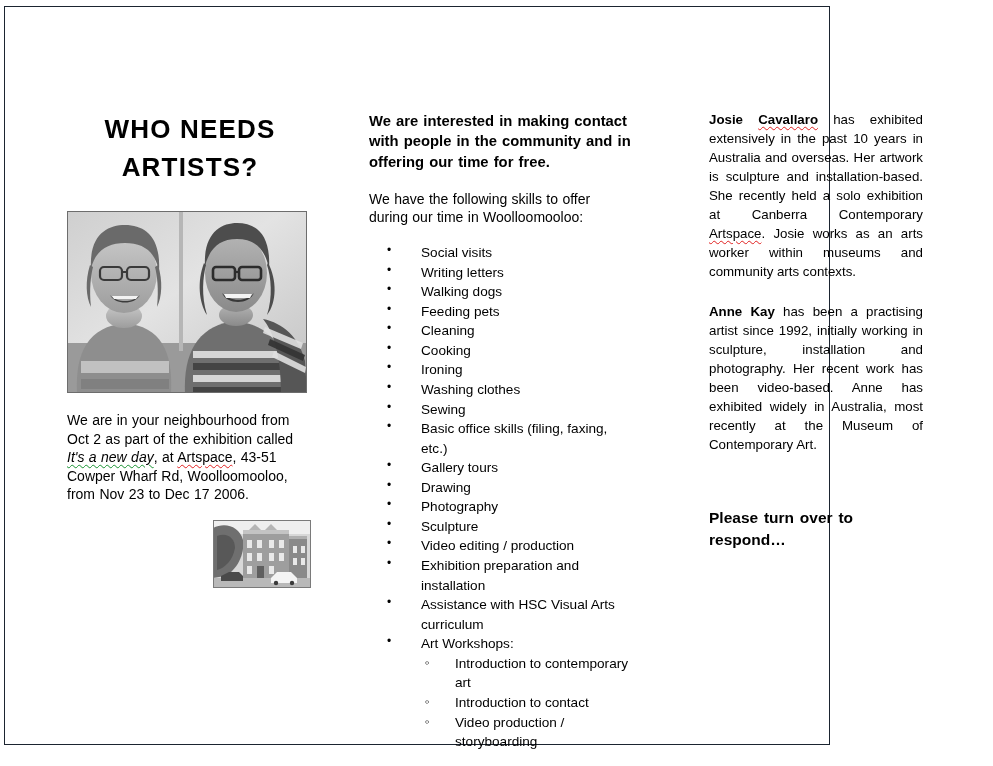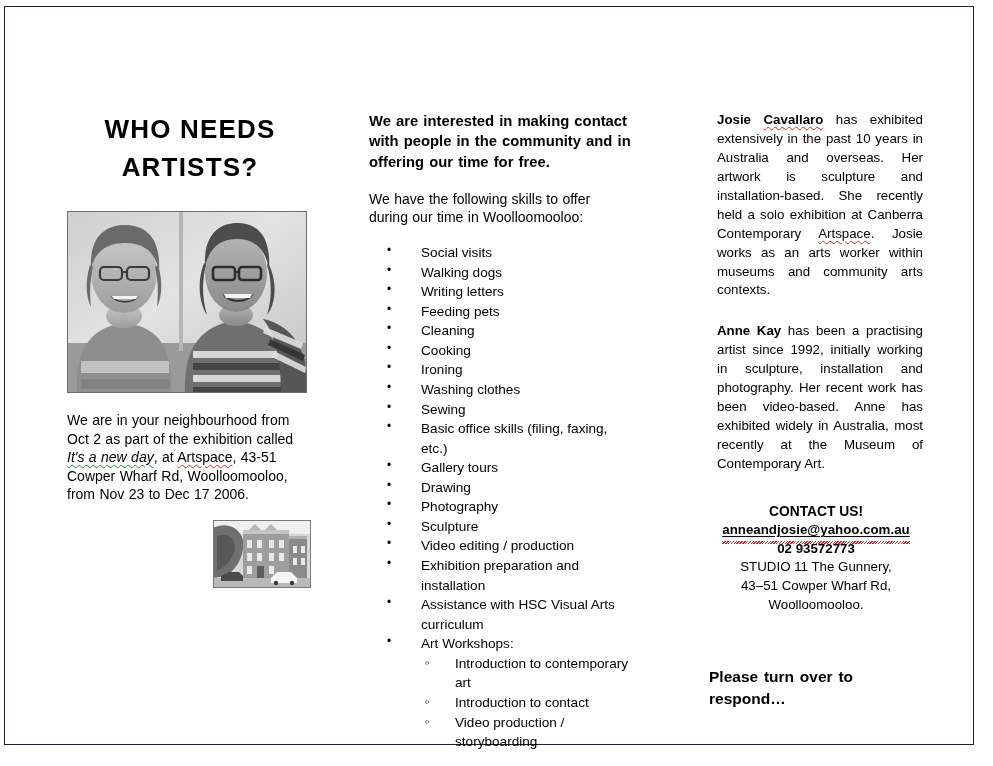--- a/index.html
+++ b/index.html
@@ -13,21 +13,21 @@
     font-family: "Liberation Sans", sans-serif;
     color: #000000;
     overflow: hidden;
   }
 
   
   .page {
     position: absolute;
     left: 4px;
     top: 6px;
-    width: 970px;
+    width: 826px;
     height: 739px;
     border: 1px solid #1b2430;
     box-sizing: border-box;
     background: #ffffff;
   }
 
   .columns {
     position: absolute;
     left: 0;
     top: 0;
@@ -173,21 +173,21 @@
     left: 4px;
     top: 0px;
     font-size: 13px;
   }
 
   
   .bio {
     font-size: 13.3px;
     line-height: 1.425;
     text-align: justify;
-    margin: 0 0 22px 8px;
+    margin: 0 0 22px 0;
   }
   .bio:last-of-type { margin-bottom: 0; }
   .bio .name { font-weight: bold; }
 
   .contact {
     text-align: center;
     font-size: 13.3px;
     line-height: 1.4;
     margin-top: 28px;
   }
@@ -331,22 +331,22 @@
         <rect x="0.5" y="0.5" width="97" height="67" fill="none" stroke="#7a7a7a" stroke-width="1"></rect>
       </svg>
     </div>
 
     <div class="col col-mid">
       <p class="mid-head">We are interested in making contact with people in the community and in offering our time for free.</p>
       <p class="mid-intro">We have the following skills to offer during  our time in Woolloomooloo:</p>
 
       <ul class="skills">
         <li>Social visits</li>
+        <li>Writing letters</li>
         <li>Walking dogs</li>
-        <li>Writing letters</li>
         <li>Feeding pets</li>
         <li>Cleaning</li>
         <li>Cooking</li>
         <li>Ironing</li>
         <li>Washing clothes</li>
         <li>Sewing</li>
         <li>Basic office skills (filing, faxing, etc.)</li>
         <li>Gallery tours</li>
         <li>Drawing</li>
         <li>Photography</li>
@@ -365,26 +365,18 @@
       </ul>
 
     </div>
 
     <div class="col col-right">
 
       <p class="bio"><span class="name">Josie </span><span class="name sq-red">Cavallaro</span><span> has exhibited extensively in the past 10 years in Australia and overseas.  Her artwork  is sculpture and installation-based.  She recently held a solo exhibition  at Canberra Contemporary </span><span class="sq-red">Artspace</span><span>.  Josie works as an arts worker within museums and community arts contexts.</span></p>
 
       <p class="bio"><span class="name">Anne Kay</span><span> has been  a practising artist since 1992,  initially working in sculpture, installation and photography. Her recent work has been video-based.  Anne has exhibited widely in Australia,  most recently at the Museum  of Contemporary Art.</span></p>
 
-      <div class="contact">
-        <div class="c-title">CONTACT US!</div>
-        <div><span class="c-email email-wrap sq-red-solid">anneandjosie@yahoo.com.au</span></div>
-        <div class="c-phone">02 93572773</div>
-        <div>STUDIO 11 The Gunnery,</div>
-        <div>43–51 Cowper Wharf Rd,</div>
-        <div>Woolloomooloo.</div>
-      </div>
 
       <p class="turnover">Please turn over to respond…</p>
     </div>
 
   </div>
 </div>
 
 </body></html>

